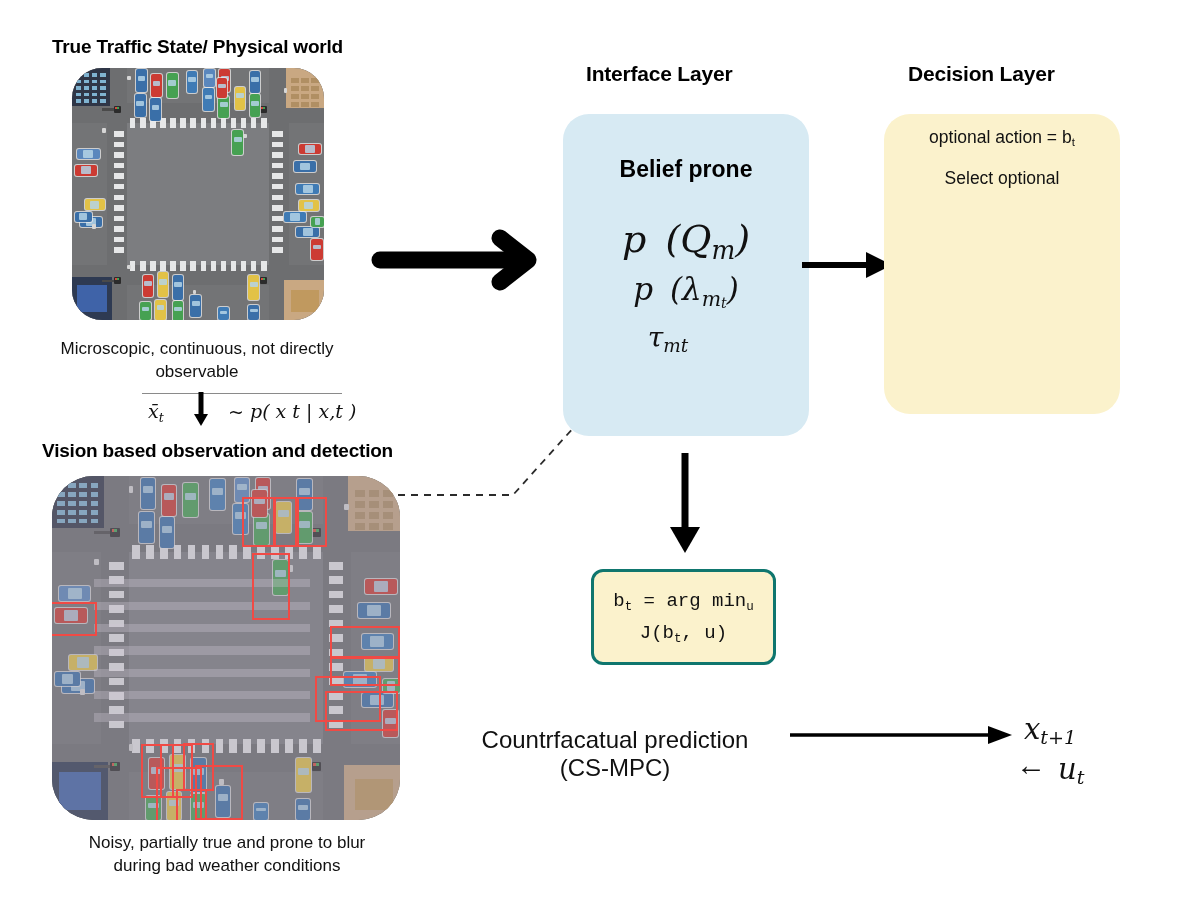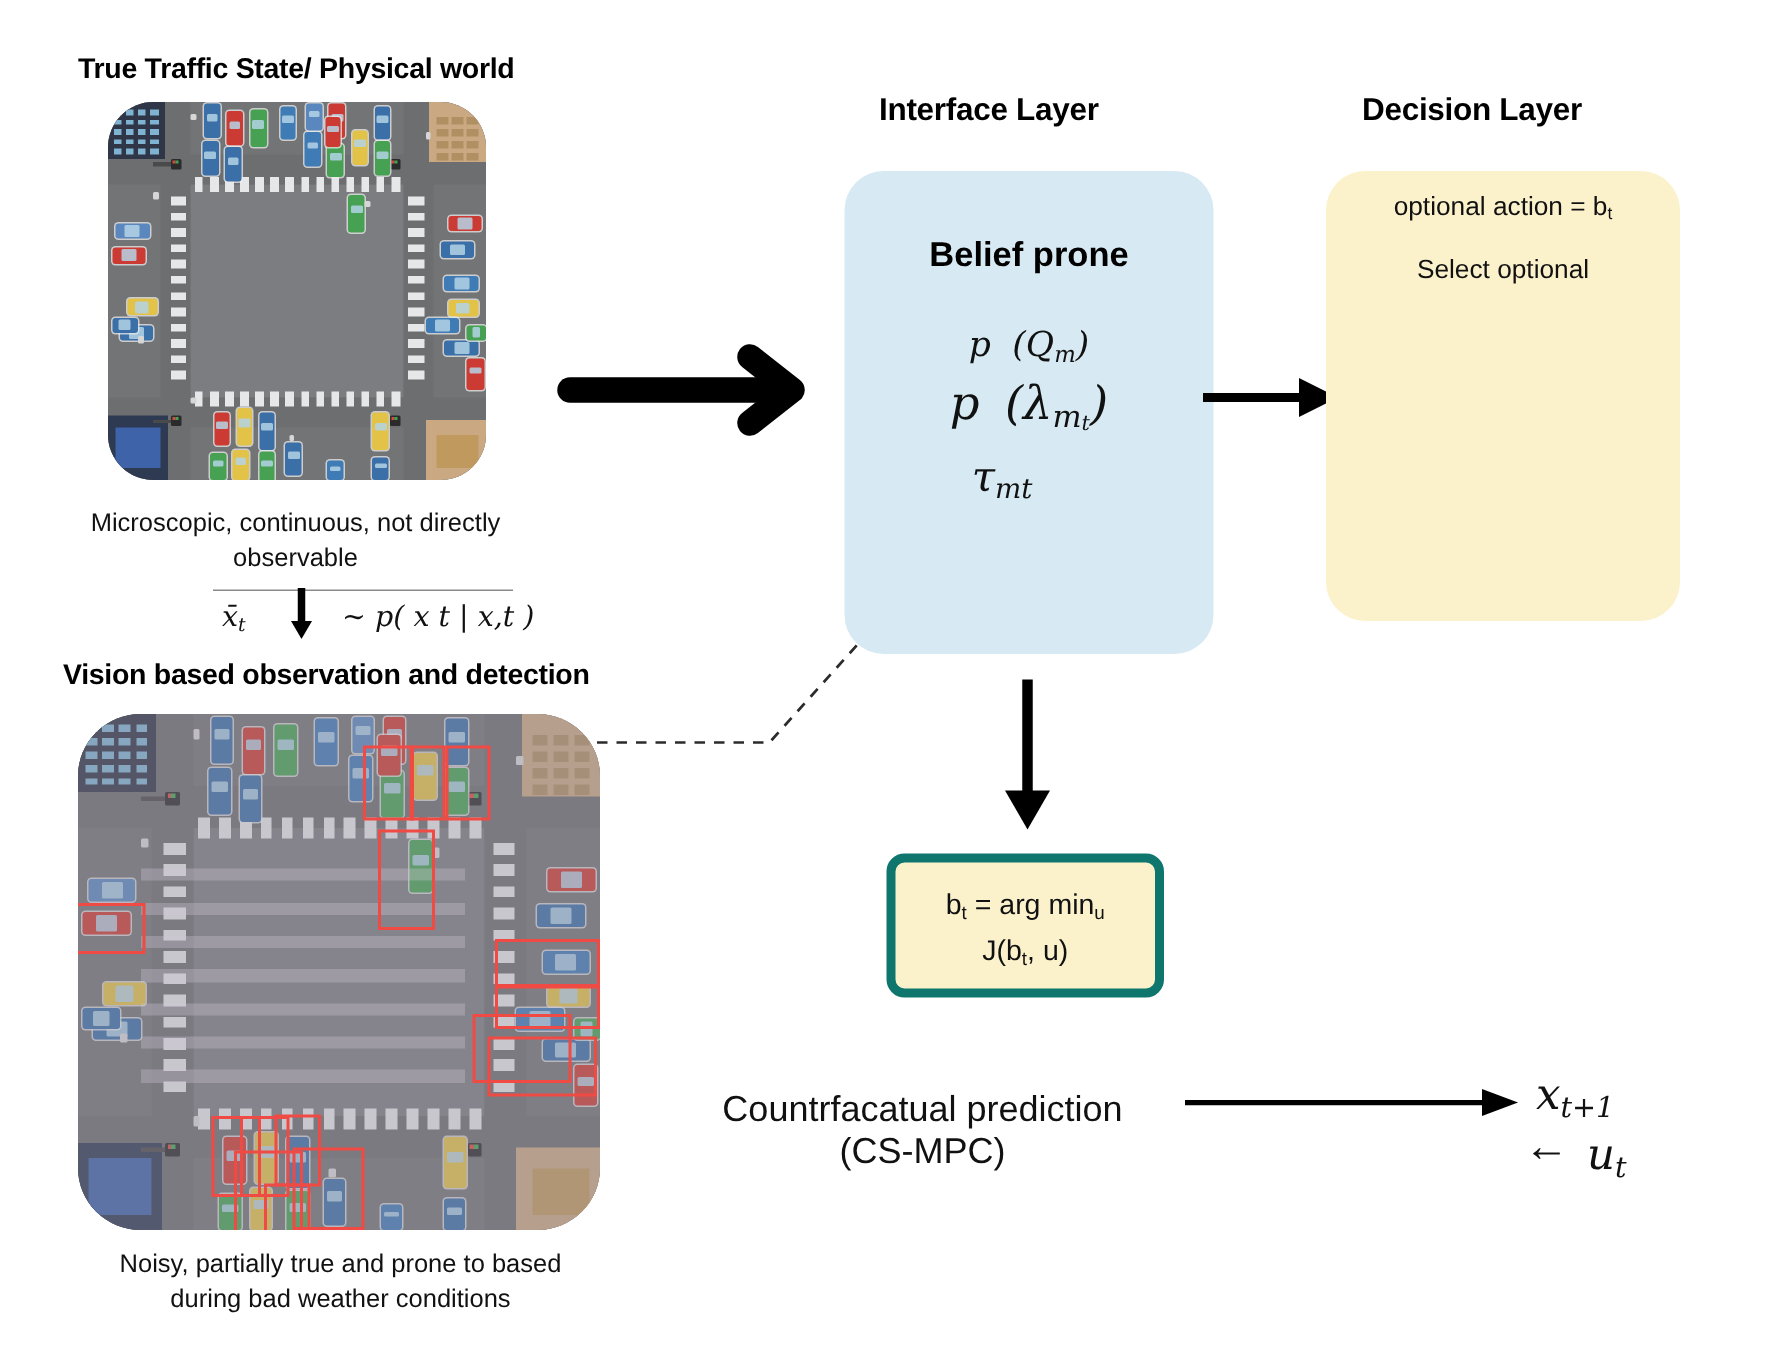--- a/index.html
+++ b/index.html
@@ -34,21 +34,21 @@
   .car.h::after{ left:28%; right:28%; top:14%; height:auto; bottom:14%; width:auto;}
   .ped { position:absolute; width:4px; height:5px; background:#d8d8d8; border-radius:1px;}
   .pole { position:absolute; background:#4a4a4a; }
   .tl { position:absolute; background:#2e2e2e; border-radius:1px;}
   .haze { position:absolute; inset:0; background:rgba(150,145,160,0.36); mix-blend-mode:normal;}
   .blurband { position:absolute; background:rgba(200,195,205,0.30); }
   .dbox { position:absolute; border:2.5px solid #f04a45; background:transparent; }
 
   
   .bigbox { position:absolute; border-radius:26px; }
-  .smallbox{ position:absolute; border-radius:12px; border:6px solid #0f766e; }
+  .smallbox{ position:absolute; border-radius:12px; border:3px solid #0f766e;font-family:Liberation Mono, monospace; }
   .boxtitle { font-weight:bold; font-size:23px; text-align:center; color:#000;}
   .boxline  { font-size:17.5px; text-align:center; color:#111; }
   svg { position:absolute; overflow:visible; }
 </style>
 </head>
 <body>
 
 <div class="abs hdr" style="left:52px; top:36px;">True Traffic State/ Physical world</div>
 
 <div class="scene" id="scene-clean" style="left:72px; top:68px; width:252px; height:252px;">
@@ -412,39 +412,39 @@
       <div class="dbox" style="left: 88.74px; top: 268.32px; width: 33.06px; height: 53.32px;"></div>
       <div class="dbox" style="left: 107.88px; top: 268.32px; width: 33.06px; height: 53.32px;"></div>
       <div class="dbox" style="left: 130.5px; top: 266.6px; width: 31.32px; height: 48.16px;"></div>
       <div class="dbox" style="left: 104.4px; top: 290.68px; width: 45.24px; height: 56.76px;"></div>
       <div class="dbox" style="left: 142.68px; top: 288.96px; width: 48.72px; height: 55.04px;"></div>
       <div class="dbox" style="left: 123.54px; top: 313.04px; width: 31.32px; height: 34.4px;"></div>
     </div>
   </div>
 
 <div class="abs caption" style="left:42px; top:832px; width:370px;">
-  <div>Noisy, partially true and prone to based</div>
+  <div>Noisy, partially true and prone to blur</div>
   <div>during bad weather conditions</div>
 </div>
 
 <svg style="left:395px; top:420px;" width="200" height="90">
   <path d="M3,75 L118,75 L180,6" stroke="#2b2b2b" stroke-width="1.8" fill="none" stroke-dasharray="7,6"></path>
 </svg>
 
 <svg style="left:378px; top:230px;" width="170" height="60">
   <line x1="2" y1="30" x2="130" y2="30" stroke="#000" stroke-width="17" stroke-linecap="round"></line>
   <polyline points="122,8 150,30 122,52" stroke="#000" stroke-width="17" fill="none" stroke-linecap="round" stroke-linejoin="round"></polyline>
 </svg>
 
 <div class="abs hdr" style="left:586px; top:62px; font-size:21px;">Interface Layer</div>
 
 <div class="bigbox" style="left:563px; top:114px; width:246px; height:322px; background:#d7eaf3;">
   <div class="boxtitle" style="margin-top:42px;">Belief prone</div>
 
-  <div class="mathserif" style="font-size:23px; text-align:center; margin-top:34px;">
+  <div class="mathserif" style="font-size:38px; text-align:center; margin-top:34px;">
     <span>p</span>
     <span style="margin-left:7px;">(Q</span><span class="sub-i">m</span><span>)</span>
   </div>
 
   <div class="mathserif" style="font-size:31px; text-align:center; margin-top:6px;">
     <span>p</span>
     <span style="margin-left:7px;">(λ</span><span class="sub-i">m</span><span style="font-size:0.45em; vertical-align:-0.55em;">t</span><span>)</span>
   </div>
 
   <div class="mathserif" style="font-size:28px; text-align:center; margin-top:10px; padding-right:36px;">

